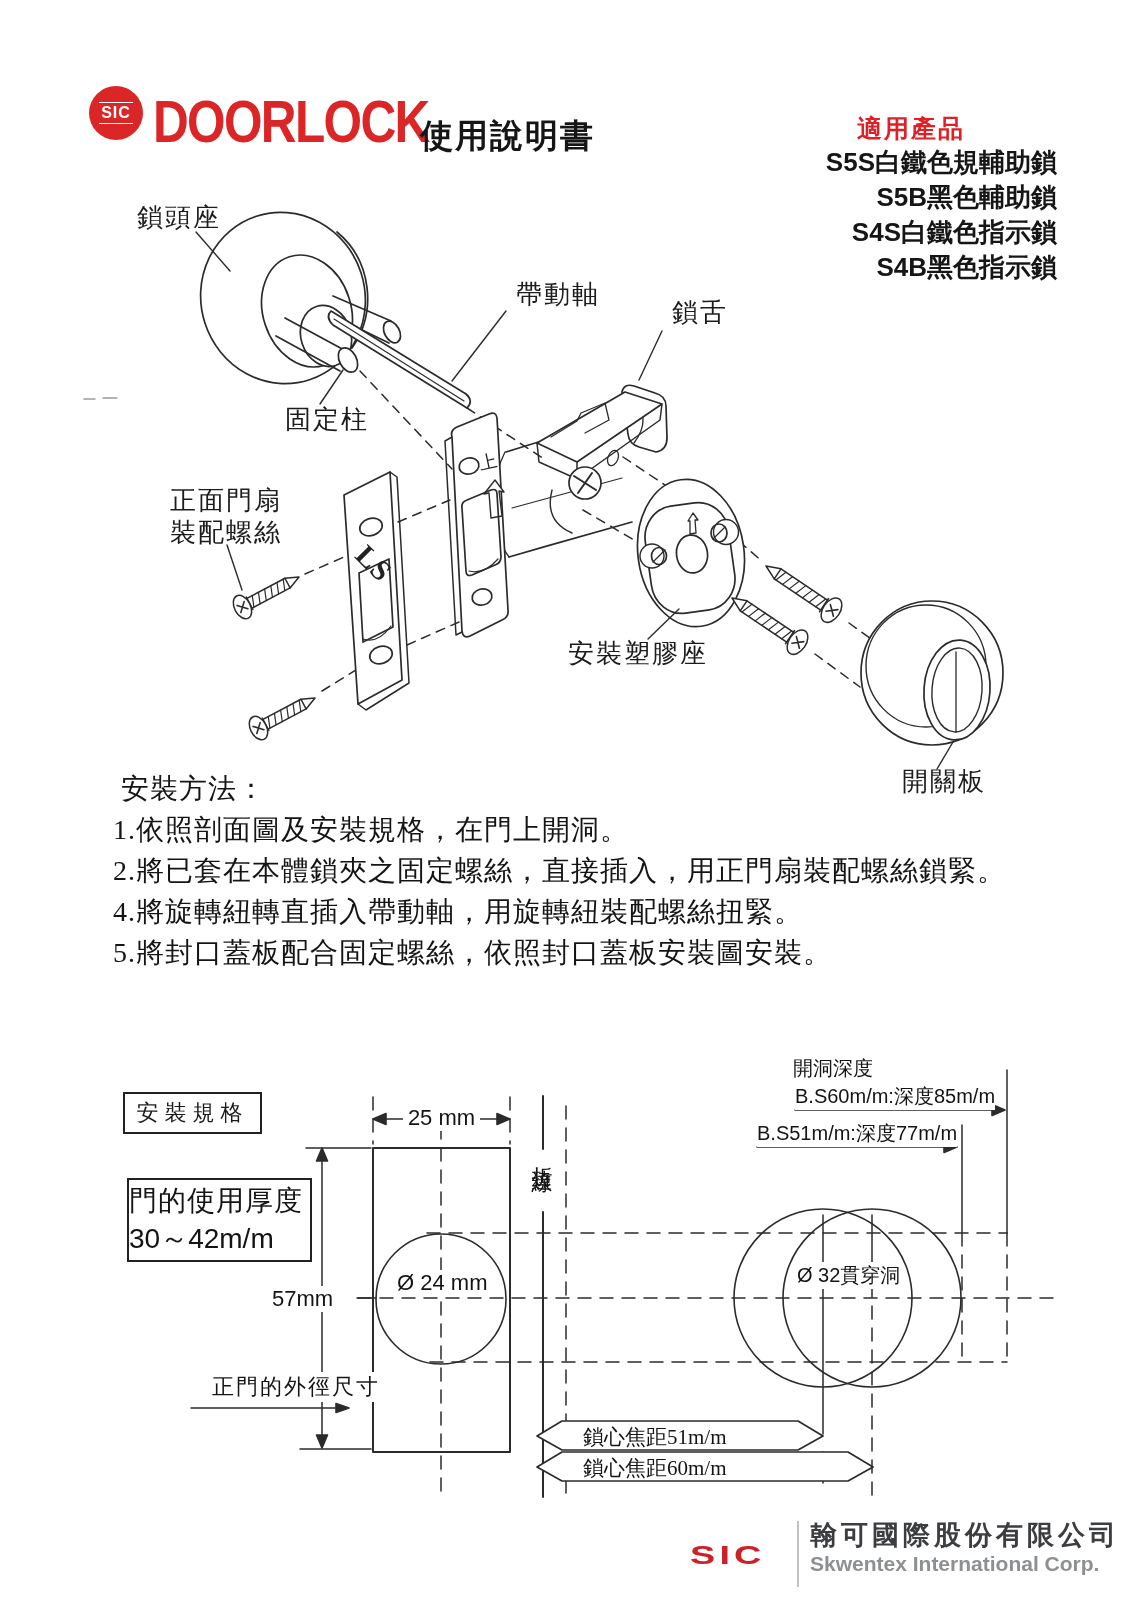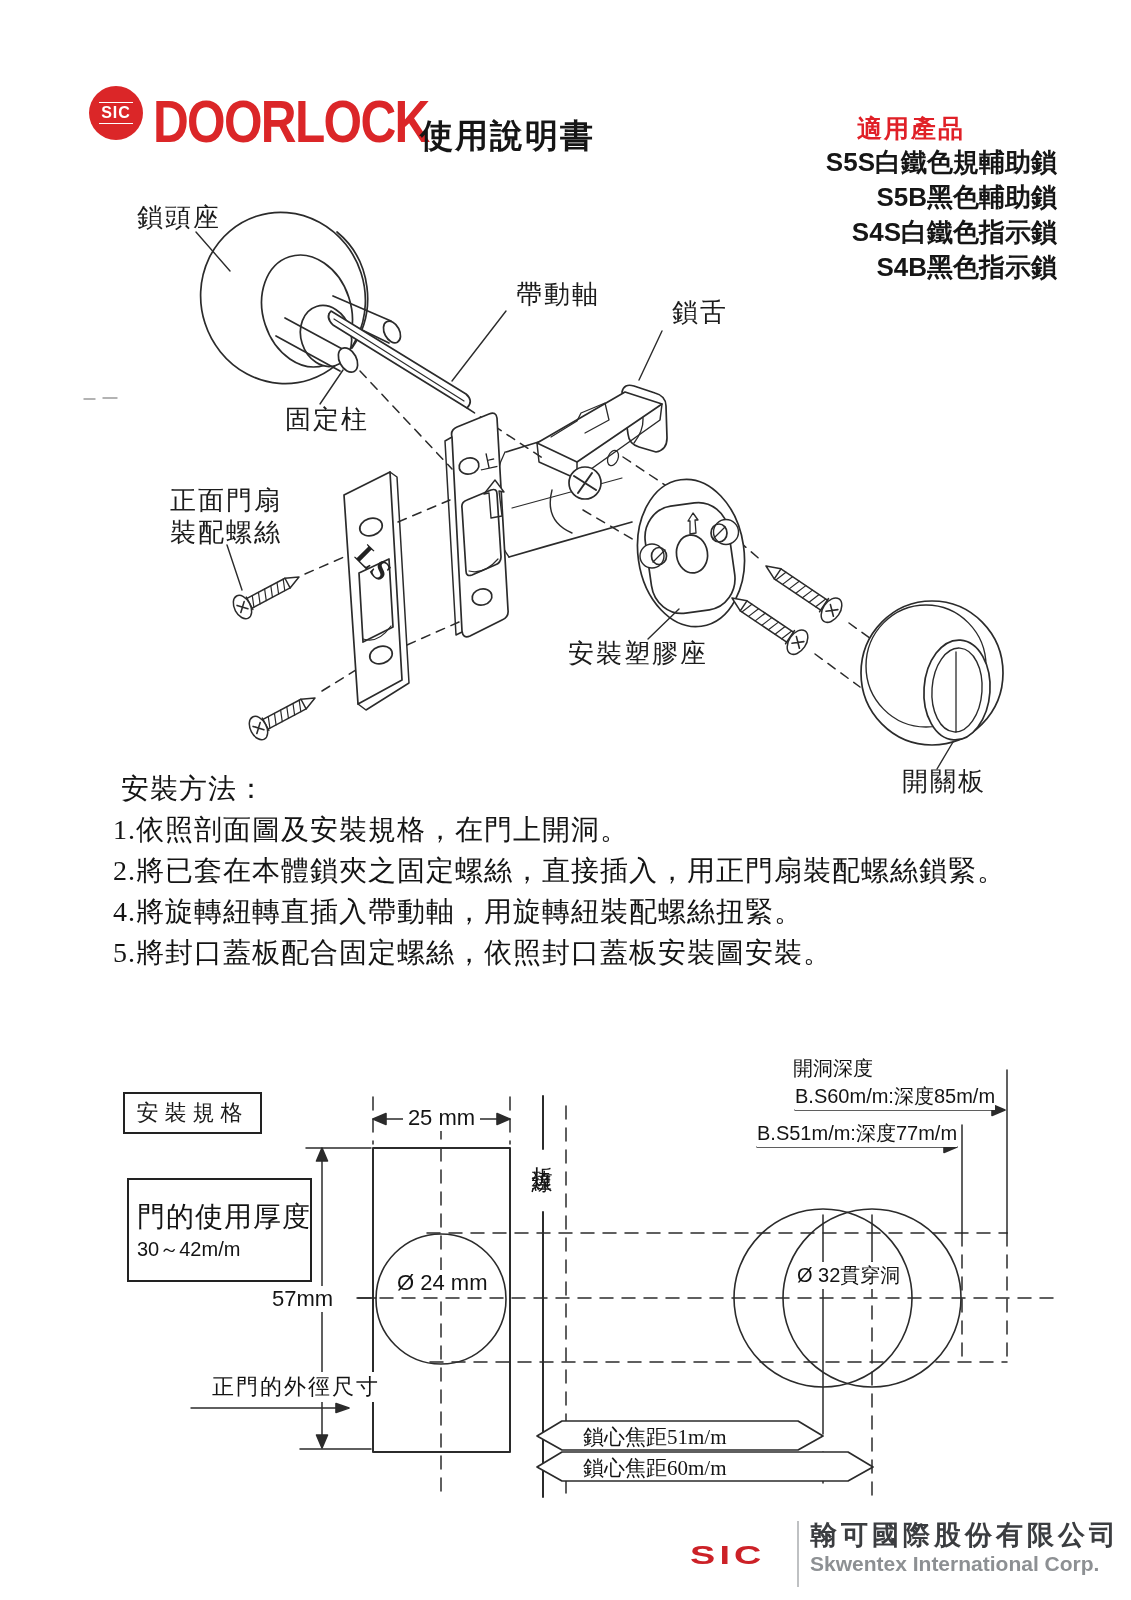--- a/index.html
+++ b/index.html
@@ -23,21 +23,21 @@
   .ls-mark{font-family:"Liberation Serif",serif;font-size:29px;font-weight:700;color:#222;
            transform:rotate(45deg);letter-spacing:1px;}
   .up-mark{font-family:"Liberation Serif",serif;font-size:18px;color:#222;transform:rotate(-12deg);}
   
   .inst{font-family:"Liberation Serif",serif;font-size:28px;color:#141414;line-height:41px;
         letter-spacing:1px;white-space:nowrap;}
   
   .spec-box{border:2px solid #222;background:#fff;display:flex;align-items:center;justify-content:center;}
   .spec-box-label{font-family:"Liberation Serif",serif;font-size:22px;letter-spacing:6px;color:#1a1a1a;}
   .door-box-l1{font-family:"Liberation Serif",serif;font-size:28px;letter-spacing:1px;color:#141414;white-space:nowrap;}
-  .door-box-l2{font-size:20px;color:#141414;white-space:nowrap;}
+  .door-box-l2{font-size:28px;color:#141414;white-space:nowrap;}
   .dim{font-size:22px;color:#141414;background:#fff;white-space:nowrap;}
   .dim-sm{font-size:20px;color:#141414;background:#fff;white-space:nowrap;}
   .fold-label{font-family:"Liberation Serif",serif;font-size:21px;color:#141414;
               writing-mode:vertical-rl;letter-spacing:3px;background:#fff;}
   .banner-text{font-family:"Liberation Serif",serif;font-size:21px;color:#141414;white-space:nowrap;}
   
   .f-sic{font-size:36px;font-weight:800;color:#cc2127;letter-spacing:4px;
          transform:scale(1.05,.72);transform-origin:left center;}
   .f-zh{font-size:27px;font-weight:600;color:#3b3d40;letter-spacing:4px;white-space:nowrap;}
   .f-en{font-size:21px;font-weight:700;color:#8d9093;white-space:nowrap;}
@@ -272,21 +272,21 @@
     <div class="inst" style="padding-left:8px;">安裝方法：</div>
     <div class="inst">1.依照剖面圖及安裝規格，在門上開洞。</div>
     <div class="inst">2.將已套在本體鎖夾之固定螺絲，直接插入，用正門扇裝配螺絲鎖緊。</div>
     <div class="inst">4.將旋轉紐轉直插入帶動軸，用旋轉紐裝配螺絲扭緊。</div>
     <div class="inst">5.將封口蓋板配合固定螺絲，依照封口蓋板安裝圖安裝。</div>
   </div>
 
   <div class="abs spec-box" style="left:123px;top:1092px;width:135px;height:38px;">
     <span class="spec-box-label">安裝規格</span>
   </div>
-  <div class="abs spec-box" style="left:127px;top:1178px;width:185px;height:104px;flex-direction:column;align-items:flex-start;padding-left:8px;box-sizing:border-box;border-width:2.5px;">
+  <div class="abs spec-box" style="left:127px;top:1178px;width:185px;height:84px;flex-direction:column;align-items:flex-start;padding-left:0;box-sizing:border-box;border-width:2.5px;">
     <span class="door-box-l1">門的使用厚度</span>
     <span class="door-box-l2">30～42m/m</span>
   </div>
 
   <div class="abs dim" style="left:403px;top:1105px;width:77px;text-align:center;">25 mm</div>
   <div class="abs dim" style="left:272px;top:1286px;">57mm</div>
   <div class="abs dim" style="left:397px;top:1270px;">Ø 24 mm</div>
   <div class="abs fold-label" style="left:528px;top:1150px;">折達線</div>
   <div class="abs dim-sm" style="left:793px;top:1055px;">開洞深度</div>
   <div class="abs dim-sm" style="left:795px;top:1083px;">B.S60m/m:深度85m/m</div>

